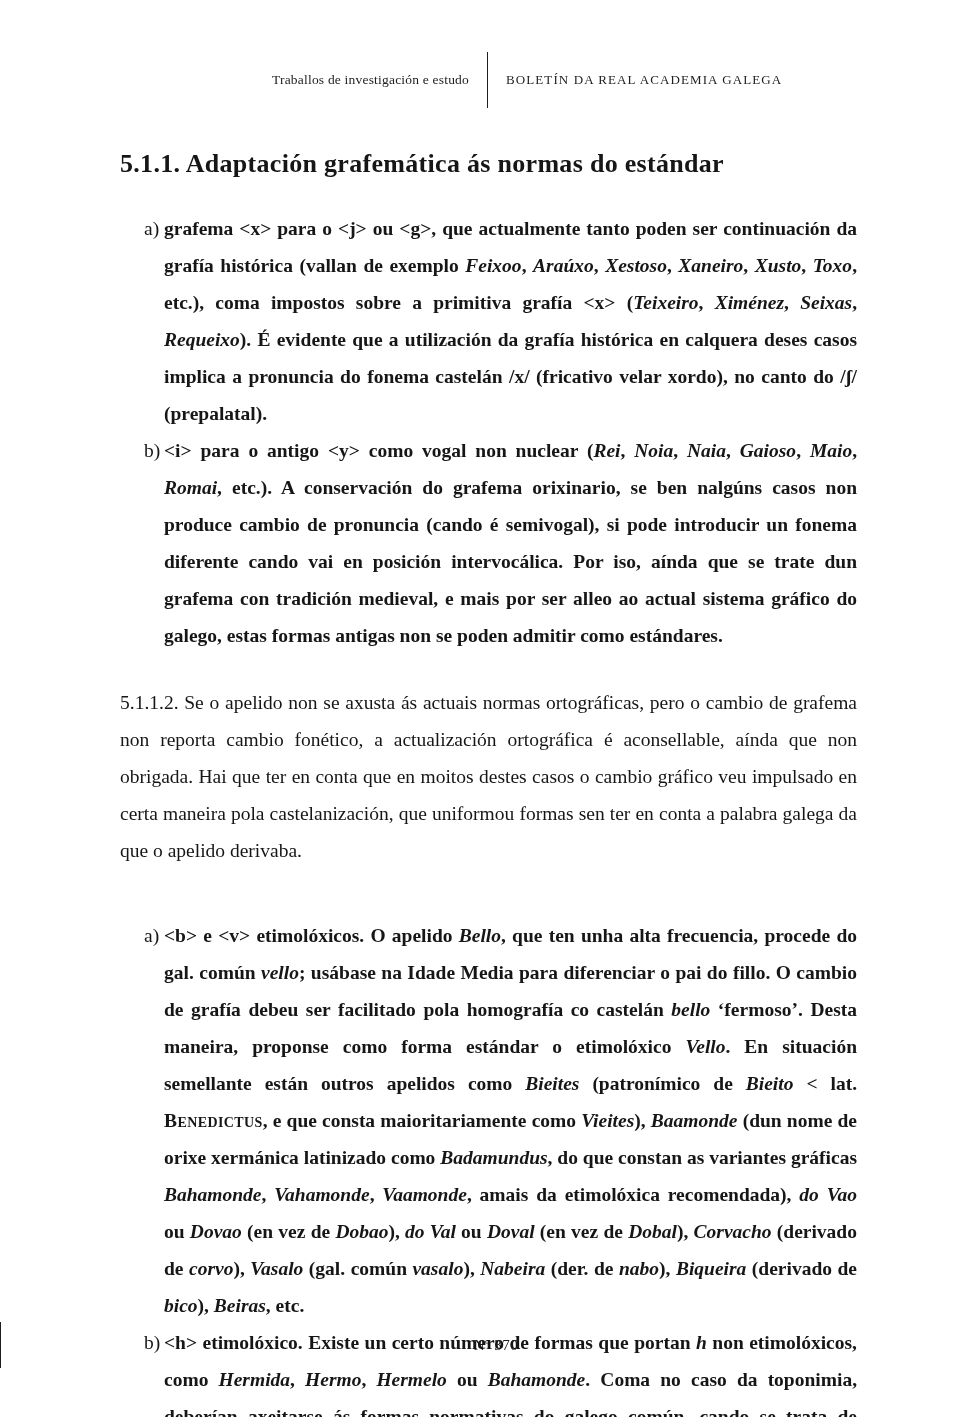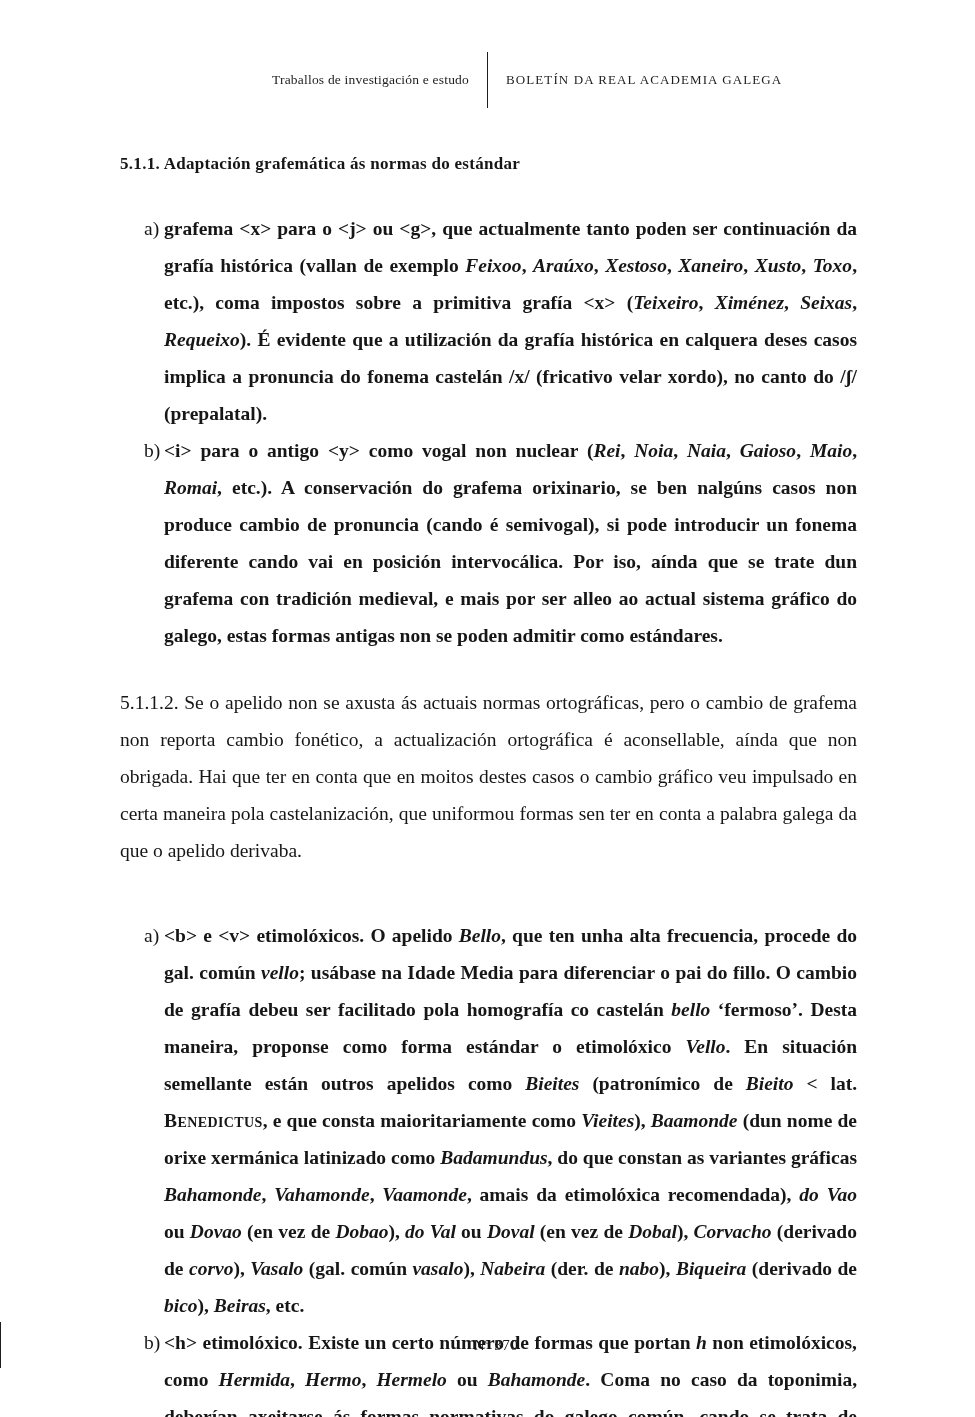--- a/index.html
+++ b/index.html
@@ -42,21 +42,21 @@
     position: absolute;
     left: 120px;
     top: 150px;
     width: 737px;
     font-size: 19.5px;
     line-height: 37px;
     text-align: justify;
   }
   .heading {
     margin: 0 0 33px 0;
-    font-size: 17px;
+    font-size: 26px;
     line-height: 27px;
     font-weight: bold;
     letter-spacing: 0.3px;
     text-align: left;
   }
   .h-num { font-weight: bold; }
   .para { margin: 0 0 24px 0; }
   .sect2 { margin-bottom: 48px; }
   .list { margin: 0 0 30px 0; }
   .item { display: flex; }

